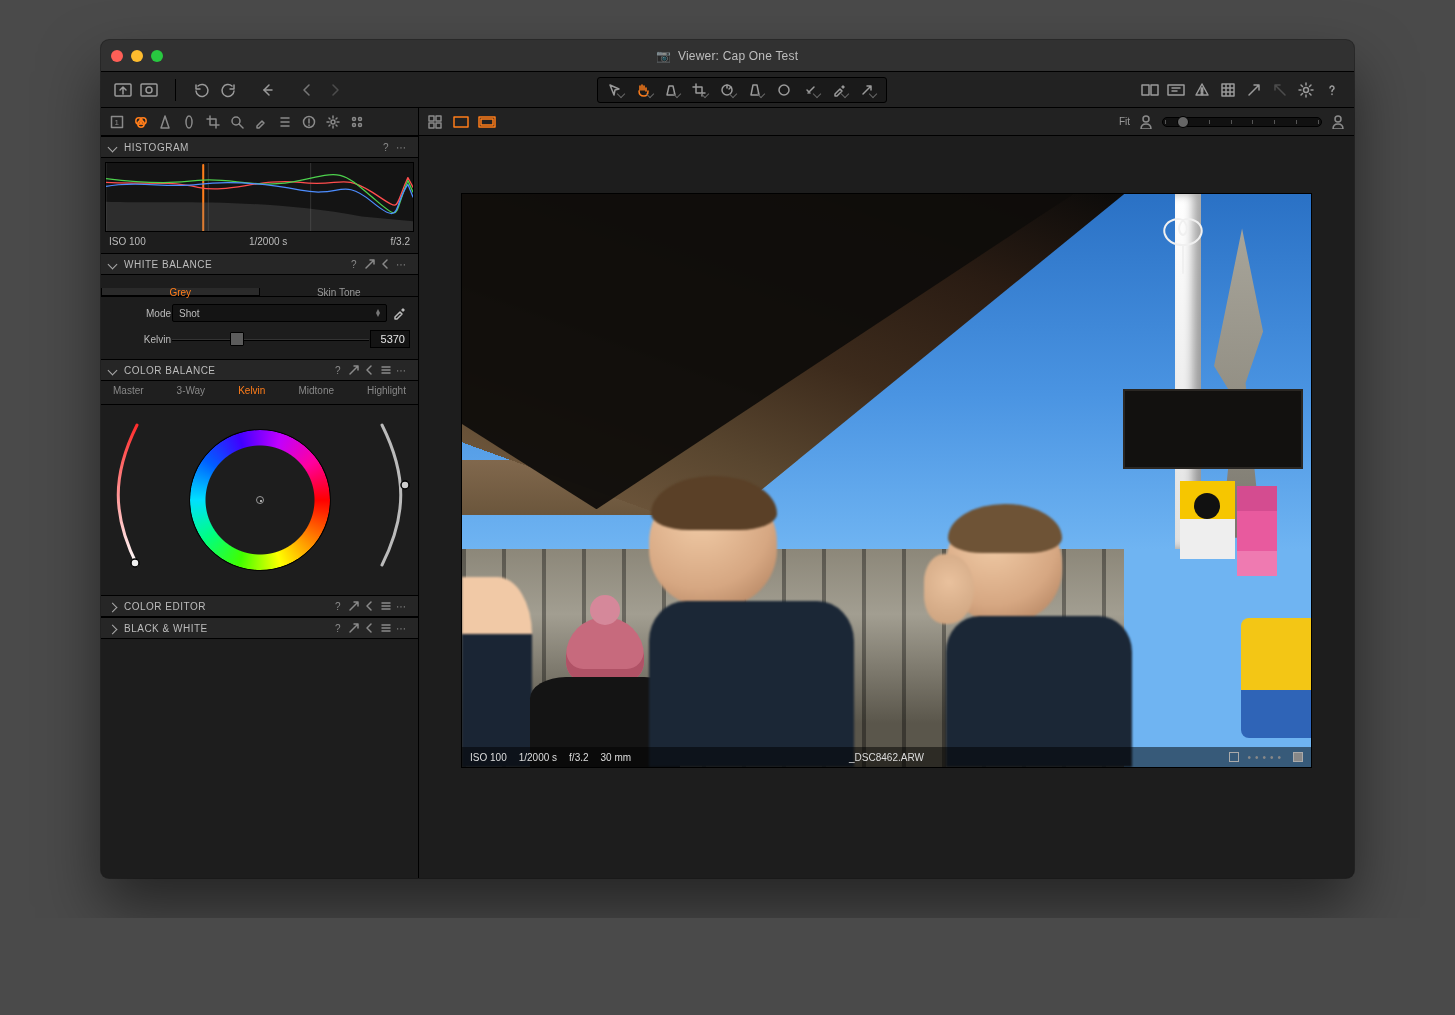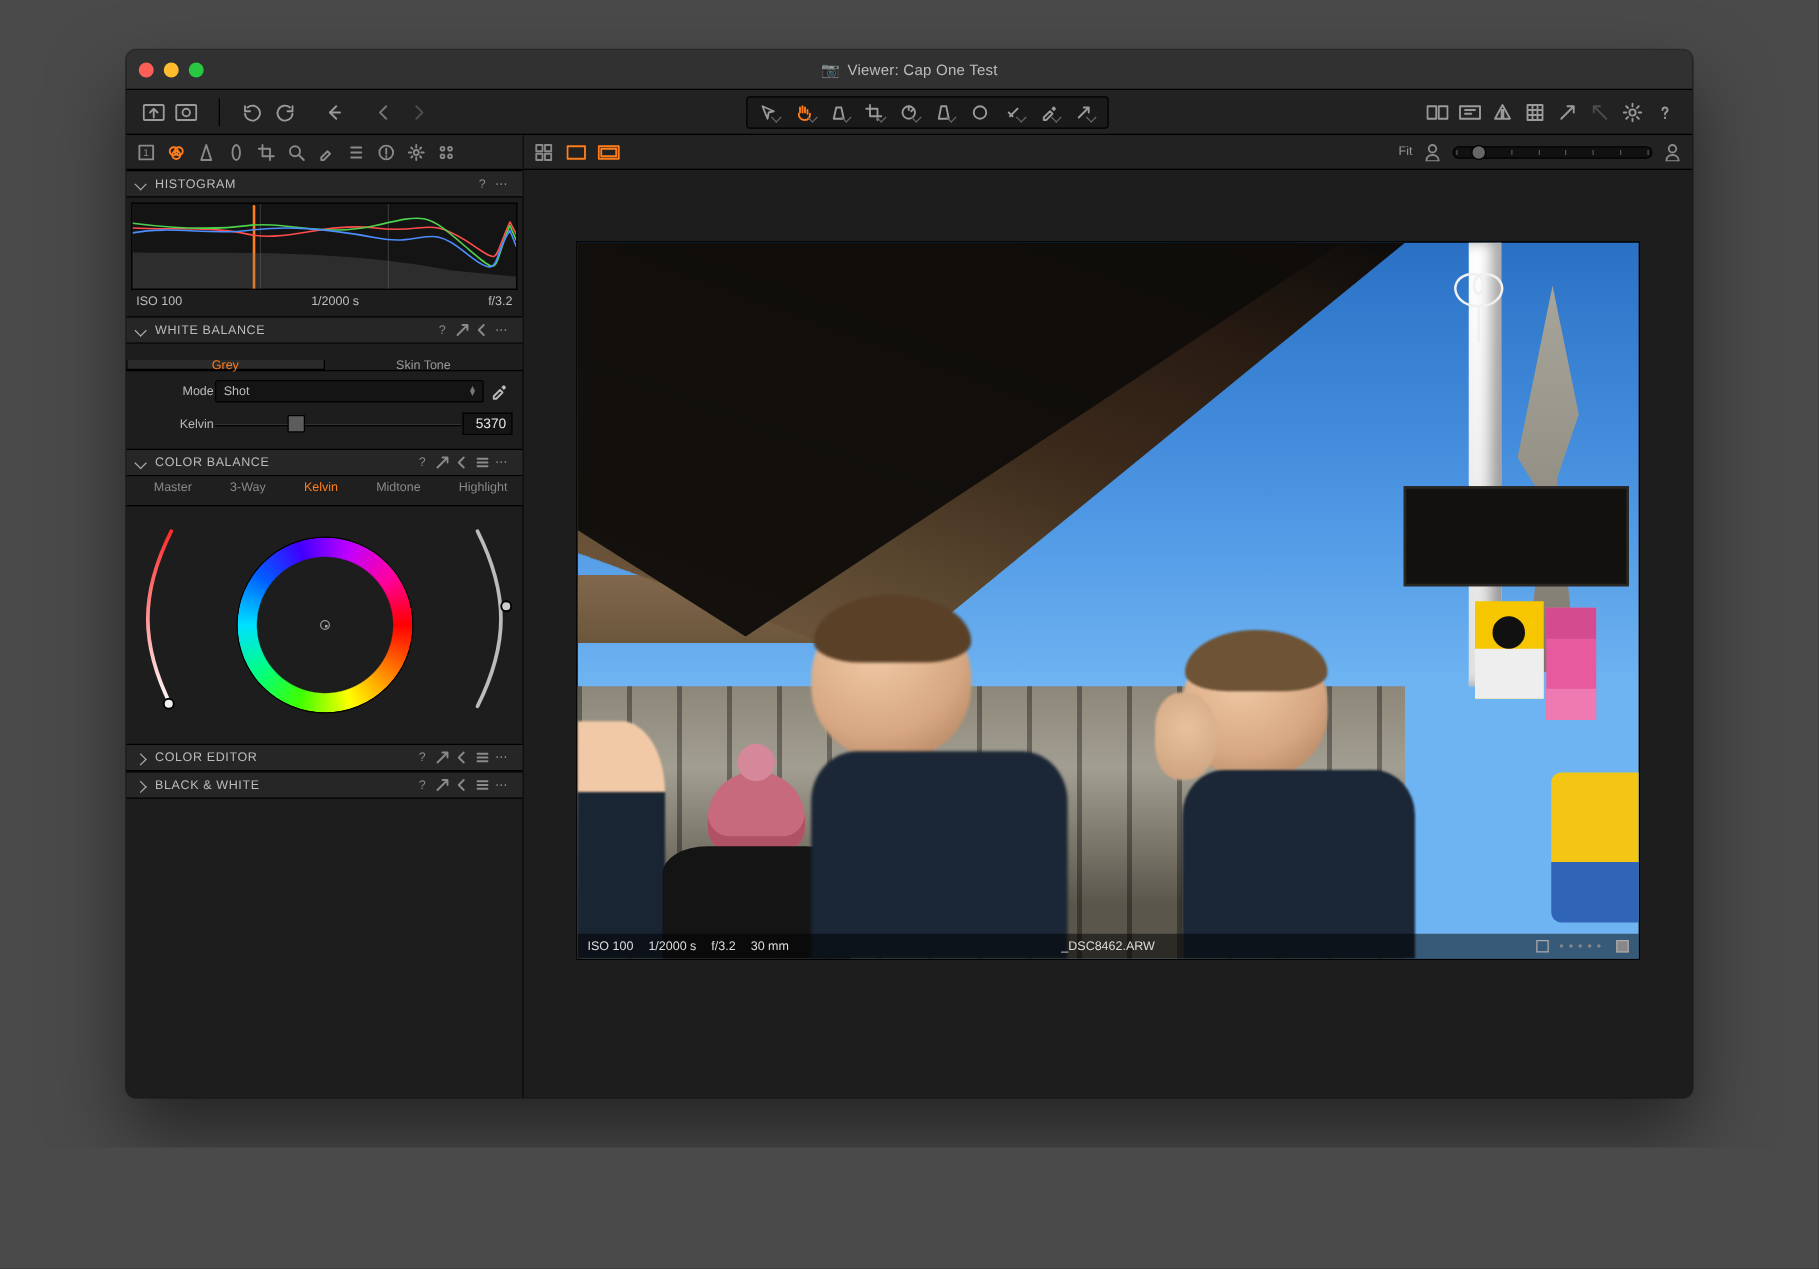--- a/index.html
+++ b/index.html
@@ -41,21 +41,21 @@
 .form{padding:6px 8px 10px 8px; display:flex; flex-direction:column; gap:6px;}
 .form-row{display:flex; align-items:center; gap:1px; height:20px;}
 .lbl{ width:62px; text-align:right; font-size:10px; color:#bcbcbc;}
 .select{ flex:1; height:18px; background:#141414; border:1px solid #000; border-radius:2px; color:#bcbcbc; font-size:10px; padding:3px 6px; display:flex; align-items:center; justify-content:space-between;}
 .select .updn{display:flex;flex-direction:column; line-height:4px; color:#777; font-size:8px;}
 .picker{width:22px;height:22px; display:flex;align-items:center;justify-content:center;color:#bbb;}
 .slider{ flex:1; height:18px; position:relative;}
 .slider .track{position:absolute; left:0; right:0; top:50%; height:2px; background:#000; border-top:1px solid #333;}
 .slider .thumb{position:absolute; top:50%; width:14px; height:14px; background:#5c5c5c; border:1px solid #000; transform:translate(-50%,-50%); border-radius:1px;}
 .num{ width:40px; height:18px; background:#141414; border:1px solid #000; color:#e5e5e5; font-size:11px; text-align:right; padding:0 4px; line-height:16px;}
-.cb-tabs{display:flex; justify-content:space-between; padding:4px 12px 8px 22px; border-bottom:1px solid #000; background:#1f1f1f;}
+.cb-tabs{display:flex; justify-content:space-between; padding:4px 12px 8px 12px; border-bottom:1px solid #000; background:#1f1f1f;}
 .cb-tab{ font-size:10px; color:#888;}
 .cb-tab.active{color:#ff7d1a;}
 .wheel-area{height:190px; display:flex; align-items:center; justify-content:center; position:relative; padding:8px 0;}
 .arc{position:absolute;}
 
 .viewer{flex:1; display:flex; flex-direction:column; background:#1d1d1d;}
 .view-toolbar{height:28px; background:#222; border-bottom:1px solid #000; display:flex; align-items:center; padding:0 6px; gap:6px;}
 .vt-item{width:20px;height:20px; display:flex;align-items:center;justify-content:center;color:#8a8a8a;}
 .vt-item.active{color:#ff7d1a;}
 .vt-spacer{flex:1;}

